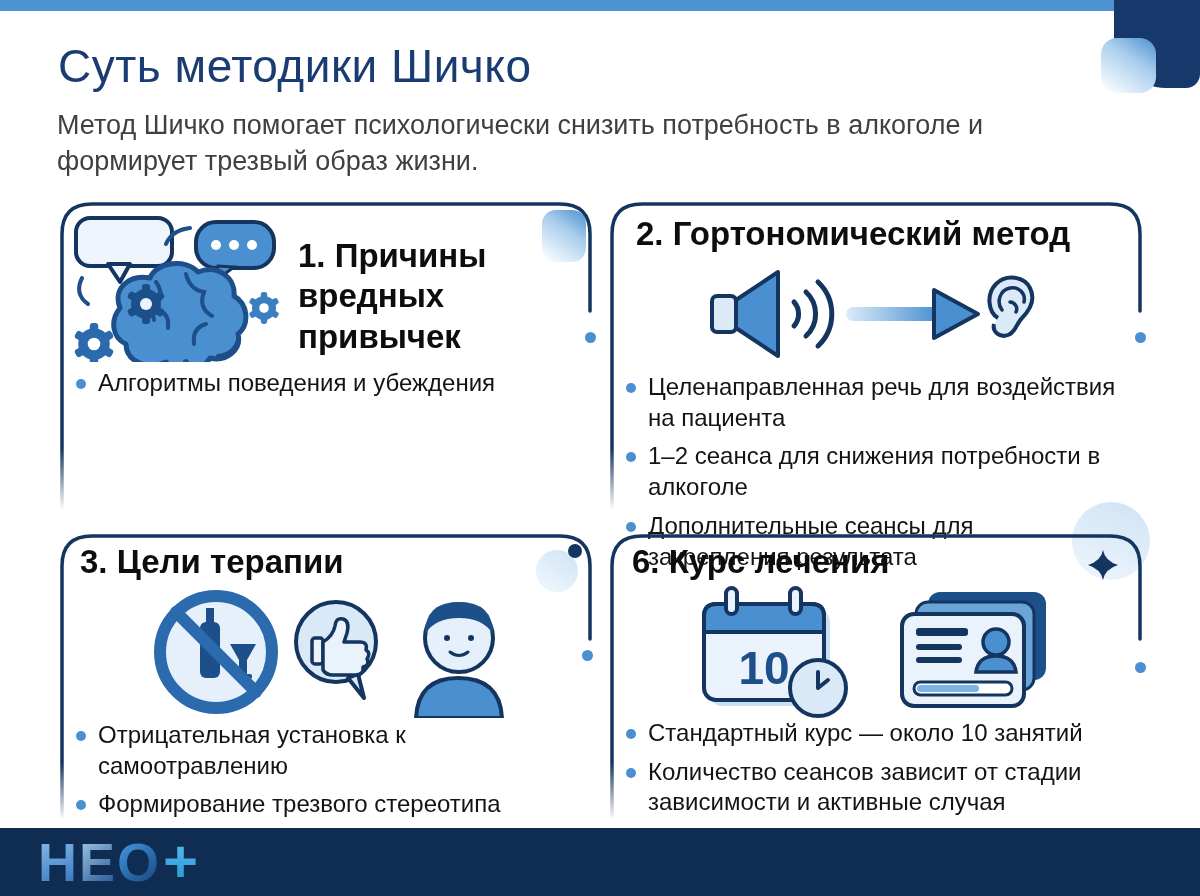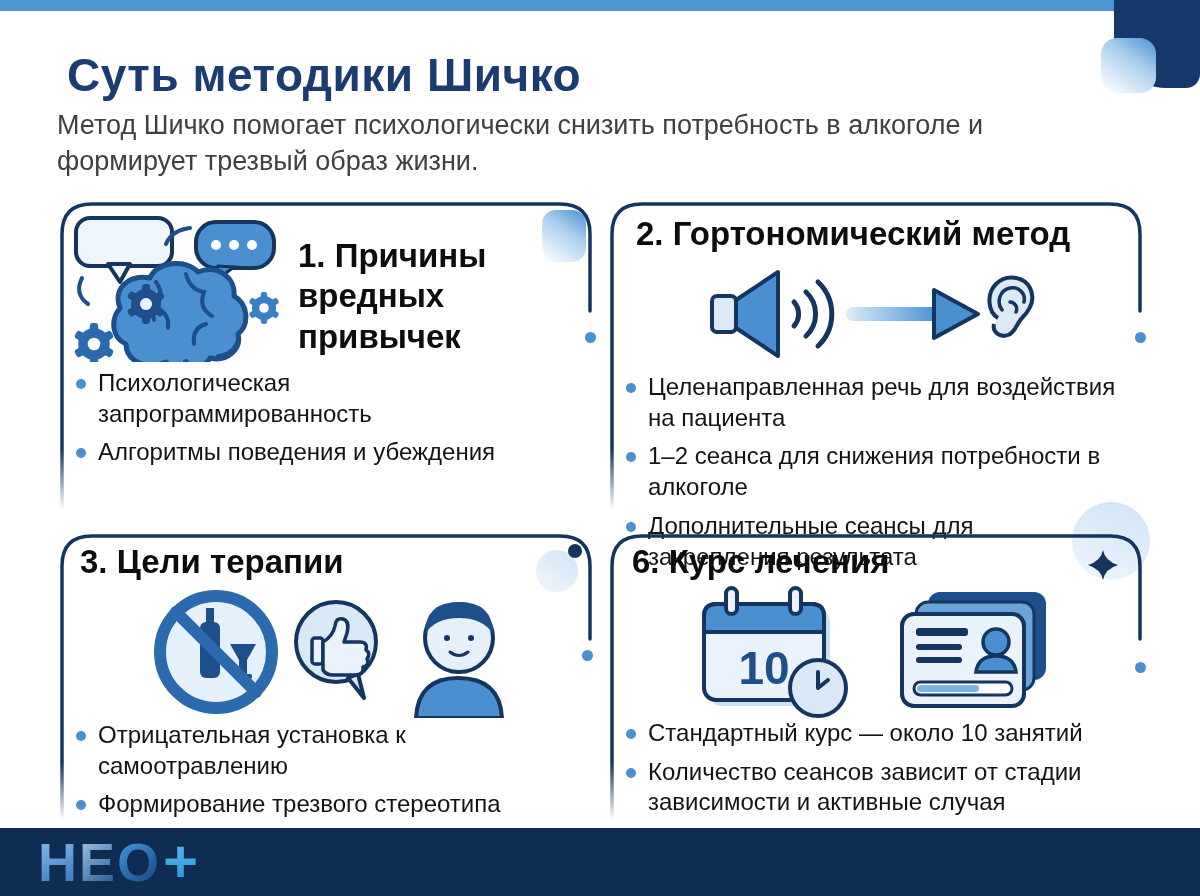--- a/index.html
+++ b/index.html
@@ -6,21 +6,21 @@
   .canvas{position:relative;width:1200px;height:896px;overflow:hidden;
     font-family:"Liberation Sans", sans-serif;background:#ffffff;}
 
   
   .topbar{position:absolute;left:0;top:0;width:1200px;height:11px;background:#4e93d2;}
   .corner-blob{position:absolute;right:0;top:0;width:86px;height:88px;background:#17386b;
     border-bottom-left-radius:52px;border-bottom-right-radius:14px;}
   .corner-grad-square{position:absolute;border-radius:16px;
     background:linear-gradient(215deg,#4a90d0 0%,#a9cdec 40%,#f6fbff 92%);}
   .hdr-square{right:44px;top:38px;width:55px;height:55px;}
-  .page-title{position:absolute;left:57px;top:38px;margin:10px;font-size:46px;font-weight:700;
+  .page-title{position:absolute;left:57px;top:38px;margin:1px;font-size:46px;font-weight:400;
     color:#1b3c72;letter-spacing:.5px;}
   .page-subtitle{position:absolute;left:57px;top:108px;margin:0;width:1030px;
     font-size:27px;line-height:1.33;color:#404040;font-weight:500;}
 
   
   .card{position:absolute;width:536px;}
   .card-border{position:absolute;left:0;top:0;pointer-events:none;
     -webkit-mask-image:linear-gradient(to bottom,#000 80%,transparent 100%);
     mask-image:linear-gradient(to bottom,#000 80%,transparent 100%);}
   .edge-dot{position:absolute;width:11px;height:11px;border-radius:50%;background:#4a90d0;}
@@ -115,24 +115,20 @@
       <path d="M122 16 q-18 2 -24 16 M170 128 q-4 14 -20 16" fill="none" stroke="#1d4f8a" stroke-width="4" stroke-linecap="round"></path>
       <path d="M14 66 q-8 16 6 26" fill="none" stroke="#1d4f8a" stroke-width="4" stroke-linecap="round"></path>
     </svg>
 
     <div class="c1-title">
       <h2>1. Причины вредных привычек</h2>
     </div>
     <ul class="bullets" style="top:168px;">
         <li>
           <span class="dot"></span>
-          <span>Психологическая запрограммированность</span>
-        </li>
-        <li>
-          <span class="dot"></span>
           <span>Алгоритмы поведения и убеждения</span>
         </li>
       </ul>
   </section>
 
   <section class="card" style="left:608px;top:200px;height:310px;">
     <svg class="card-border" width="536" height="310">
       <path d="M4 310 L4 34 Q4 4 34 4 L502 4 Q532 4 532 34 L532 111" fill="none" stroke="#14355f" stroke-width="3.5" stroke-linecap="round"></path>
     </svg>
     <span class="edge-dot" style="left:527px;top:132px;"></span>

